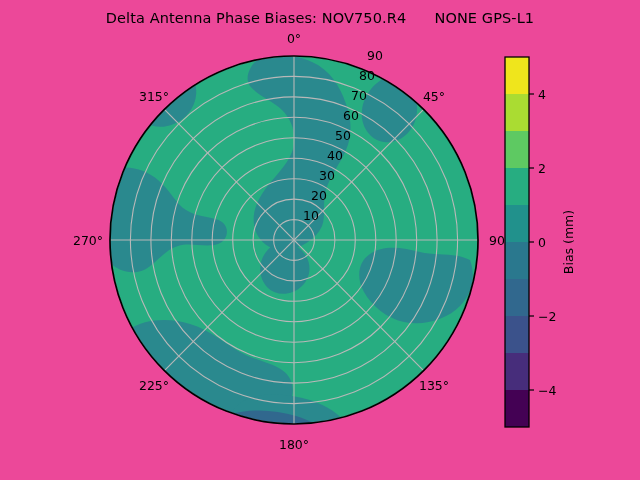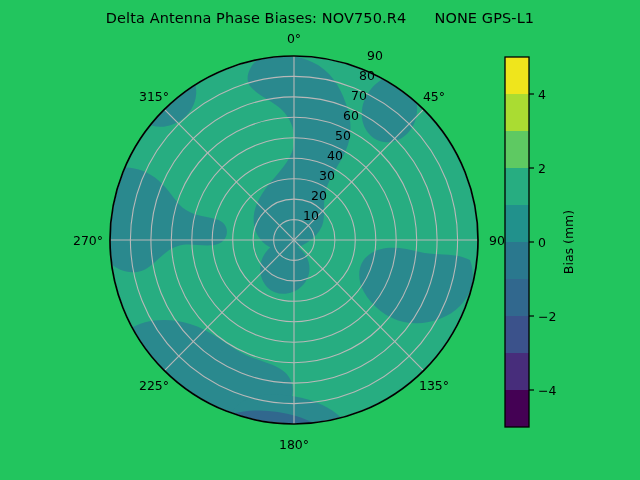--- a/index.html
+++ b/index.html
@@ -4,21 +4,21 @@
 <style>
   html, body {
     margin: 0;
     padding: 0;
     background: #ffffff;
   }
   #root {
     position: relative;
     width: 640px;
     height: 480px;
-    background: #22c55e;
+    background: #ec4899;
     font-family: "DejaVu Sans", sans-serif;
     overflow: hidden;
   }
   #title {
     position: absolute;
     left: 0;
     top: 10px;
     width: 640px;
     text-align: center;
     font-size: 14.5px;

